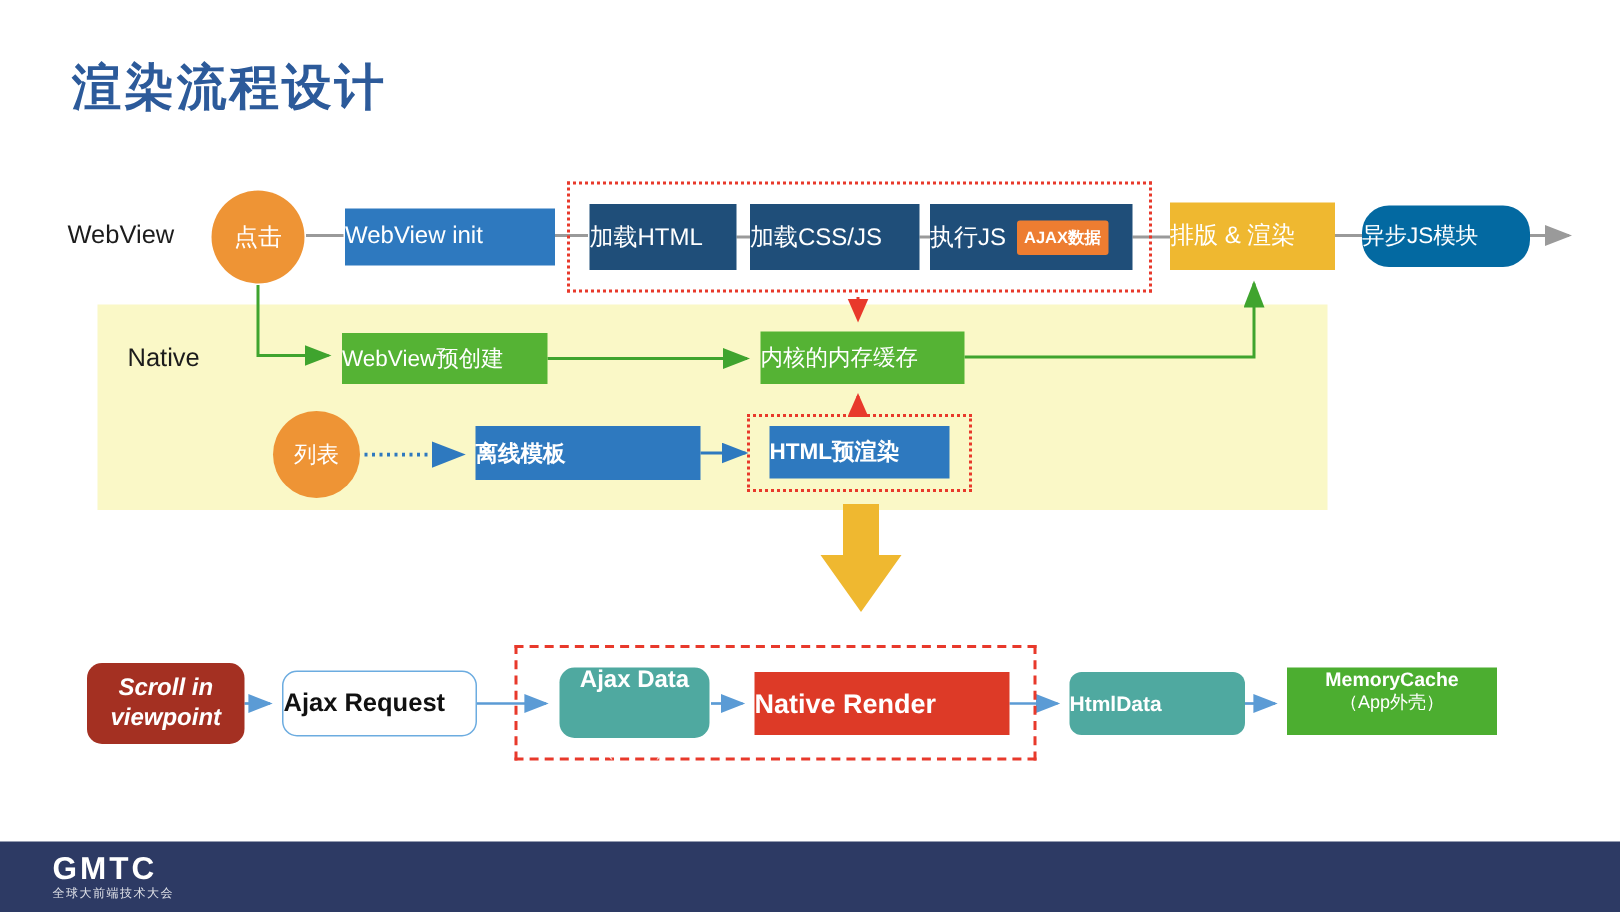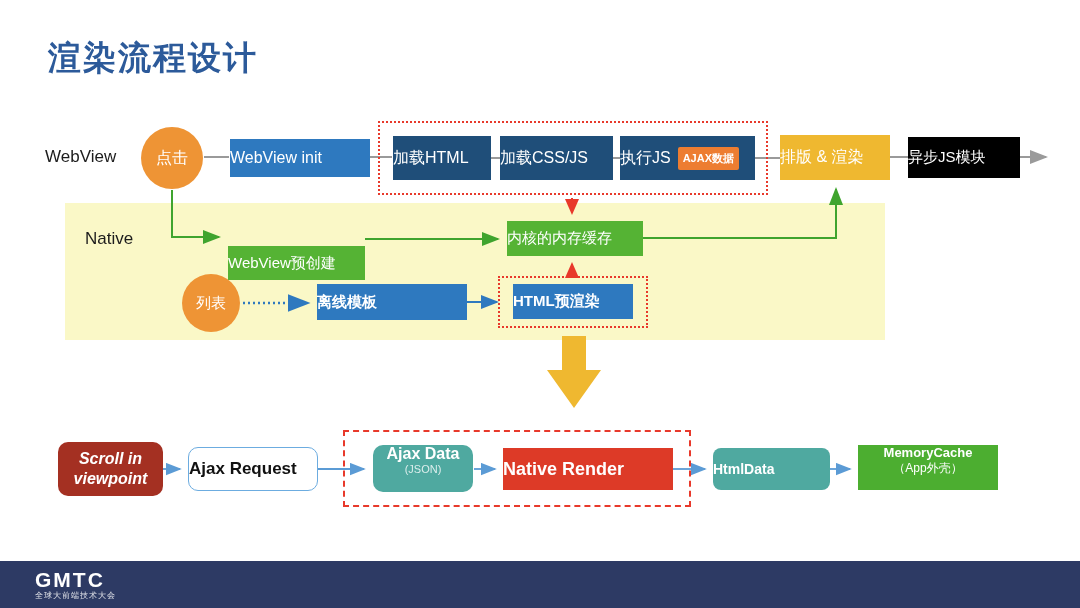--- a/index.html
+++ b/index.html
@@ -8,24 +8,24 @@
   .title{position:absolute;left:48px;top:36px;margin:0;font-size:33px;font-weight:600;
          color:#2C5A9A;letter-spacing:2px;}
   .row-label{position:absolute;font-size:17px;color:#1c1c1c;}
   .circle{position:absolute;border-radius:50%;background:#EE9435;color:#fff;
           display:flex;align-items:center;justify-content:center;font-size:16px;}
   .box{position:absolute;display:flex;align-items:center;justify-content:flex-start;
        color:#fff;text-align:center;box-sizing:border-box;}
   .blue{background:#2E79BF;}
   .navy{background:#1F4E79;}
   .amber{background:#EFB830;}
-  .dkgreen{background:#000000;}
+  .dkgreen{background:#0369a1;border-radius:18px;}
   .green{background:#55B334;}
   .brgreen{background:#4CAE30;}
-  .teal{background:#4FA9A0;}
+  .teal{background:#4FA9A0;gap:32px;}
   .red{background:#DD3A27;}
   .dkred{background:#A43022;}
   .badge{background:#ED7D31;color:#fff;font-size:11px;font-weight:bold;
          padding:4px 5px;border-radius:2px;margin-left:7px;white-space:nowrap;}
   .dash-dot{position:absolute;border:2px dotted #E8392B;box-sizing:border-box;}
   .dash-dash{position:absolute;border:2px dashed #E8392B;box-sizing:border-box;}
   .native-band{position:absolute;left:65px;top:203px;width:820px;height:137px;background:#FAF8C7;}
   .sub{display:block;font-weight:normal;}
   .footer{position:absolute;left:0;top:561px;width:1080px;height:47px;background:#2D3A64;
           display:flex;align-items:center;justify-content:space-between;color:#fff;}
@@ -119,21 +119,21 @@
   </div>
 
   <div class="box amber" style="left:780px;top:135px;width:110px;height:45px;font-size:16px;">
     <span>排版 &amp; 渲染</span>
   </div>
   <div class="box dkgreen" style="left:908px;top:137px;width:112px;height:41px;font-size:15px;">
     <span>异步JS模块</span>
   </div>
 
   <div class="row-label" style="left:85px;top:229px;">Native</div>
-  <div class="box green" style="left:228px;top:222px;width:137px;height:34px;font-size:15px;margin-top:24px;">
+  <div class="box green" style="left:228px;top:222px;width:137px;height:34px;font-size:15px;">
     <span>WebView预创建</span>
   </div>
   <div class="box green" style="left:507px;top:221px;width:136px;height:35px;font-size:15px;">
     <span>内核的内存缓存</span>
   </div>
 
   <div class="circle" style="left:182px;top:274px;width:58px;height:58px;font-size:15px;">
     <span>列表</span>
   </div>
   <div class="box blue" style="left:317px;top:284px;width:150px;height:36px;font-size:15px;font-weight:bold;">

